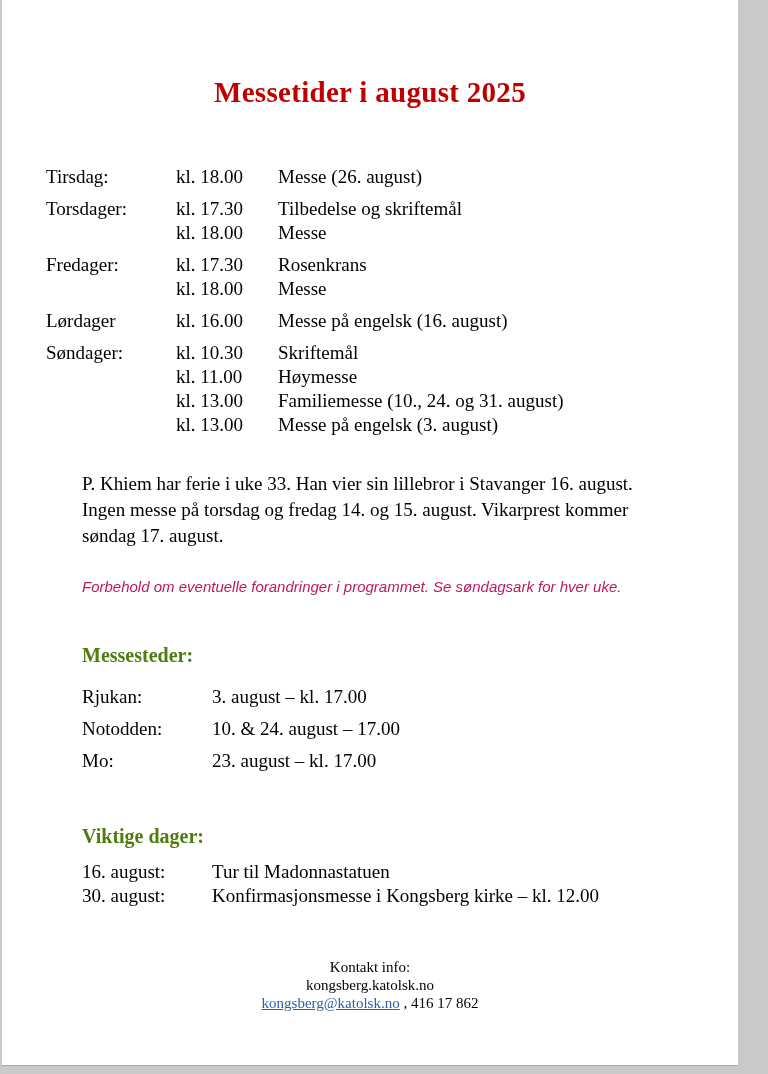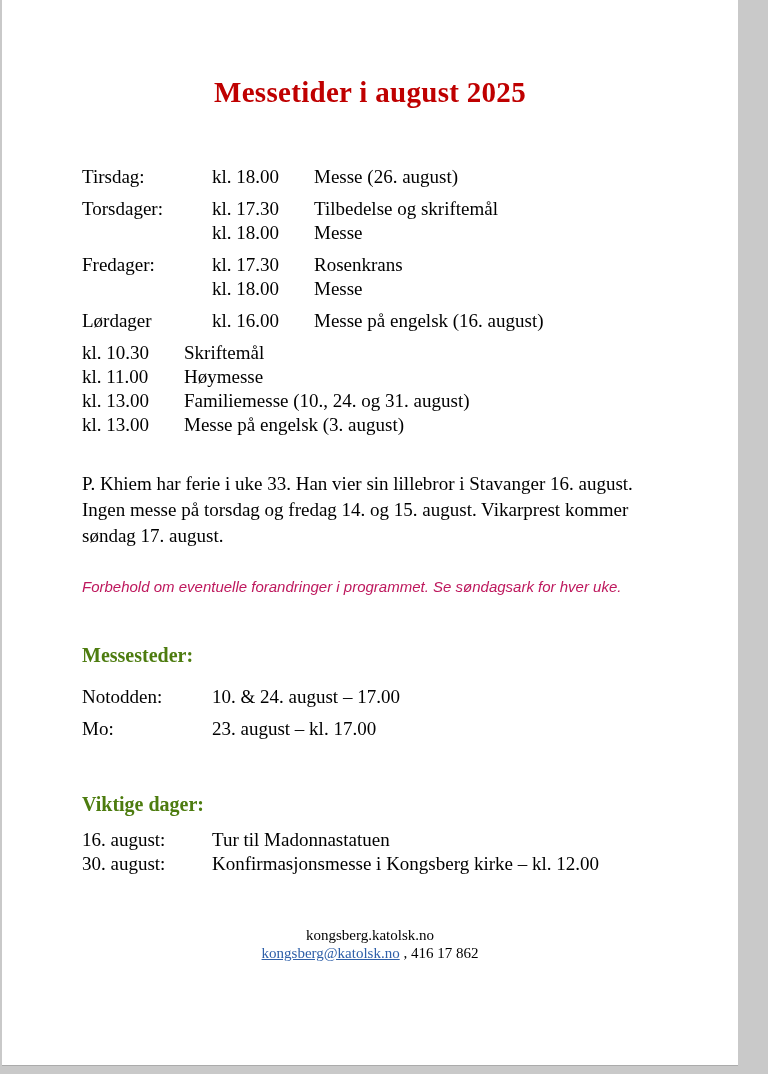--- a/index.html
+++ b/index.html
@@ -26,21 +26,21 @@
   }
   .page-title {
     margin-top: 76px;
     text-align: center;
     font-size: 29px;
     font-weight: bold;
     color: #bf0000;
     letter-spacing: 0.3px;
   }
   .schedule {
-    margin: 56px 80px 0 80px;
+    margin: 56px 80px 0 44px;
   }
   .sched-group {
     display: flex;
     margin-bottom: 8px;
   }
   .sched-day {
     width: 130px;
     flex: 0 0 130px;
     font-size: 19px;
     line-height: 24px;
@@ -161,20 +161,21 @@
         <div class="sched-day">Lørdager</div>
         <div class="sched-entries">
           <div class="sched-entry">
             <span class="sched-time">kl. 16.00</span>
             <span class="sched-event">Messe på engelsk (16. august)</span>
           </div>
         </div>
       </div>
 
       <div class="sched-group">
+        <div class="sched-day">Søndager:</div>
         <div class="sched-entries">
           <div class="sched-entry">
             <span class="sched-time">kl. 10.30</span>
             <span class="sched-event">Skriftemål</span>
           </div>
           <div class="sched-entry">
             <span class="sched-time">kl. 11.00</span>
             <span class="sched-event">Høymesse</span>
           </div>
           <div class="sched-entry">
@@ -189,20 +190,24 @@
       </div>
 
     </div>
 
     <p class="notice">P. Khiem har ferie i uke 33. Han vier sin lillebror i Stavanger 16. august. Ingen messe på torsdag og fredag 14. og 15. august. Vikarprest kommer søndag 17. august.</p>
 
     <p class="disclaimer">Forbehold om eventuelle forandringer i programmet. Se søndagsark for hver uke.</p>
 
     <h2 class="section-heading">Messesteder:</h2>
     <div class="loc-rows">
+      <div class="loc-row">
+        <span class="loc-place">Rjukan:</span>
+        <span class="loc-detail">3. august – kl. 17.00</span>
+      </div>
       <div class="loc-row">
         <span class="loc-place">Notodden:</span>
         <span class="loc-detail">10. &amp; 24. august – 17.00</span>
       </div>
       <div class="loc-row">
         <span class="loc-place">Mo:</span>
         <span class="loc-detail">23. august – kl. 17.00</span>
       </div>
     </div>
 
@@ -212,18 +217,19 @@
         <span class="imp-date">16. august:</span>
         <span class="imp-detail">Tur til Madonnastatuen</span>
       </div>
       <div class="imp-row">
         <span class="imp-date">30. august:</span>
         <span class="imp-detail">Konfirmasjonsmesse i Kongsberg kirke – kl. 12.00</span>
       </div>
     </div>
 
     <div class="footer">
+      <div>Kontakt info:</div>
       <div>kongsberg.katolsk.no</div>
       <div><a>kongsberg@katolsk.no</a><span> , 416 17 862</span></div>
     </div>
 
   </div>
 </div>
 
 </body></html>

